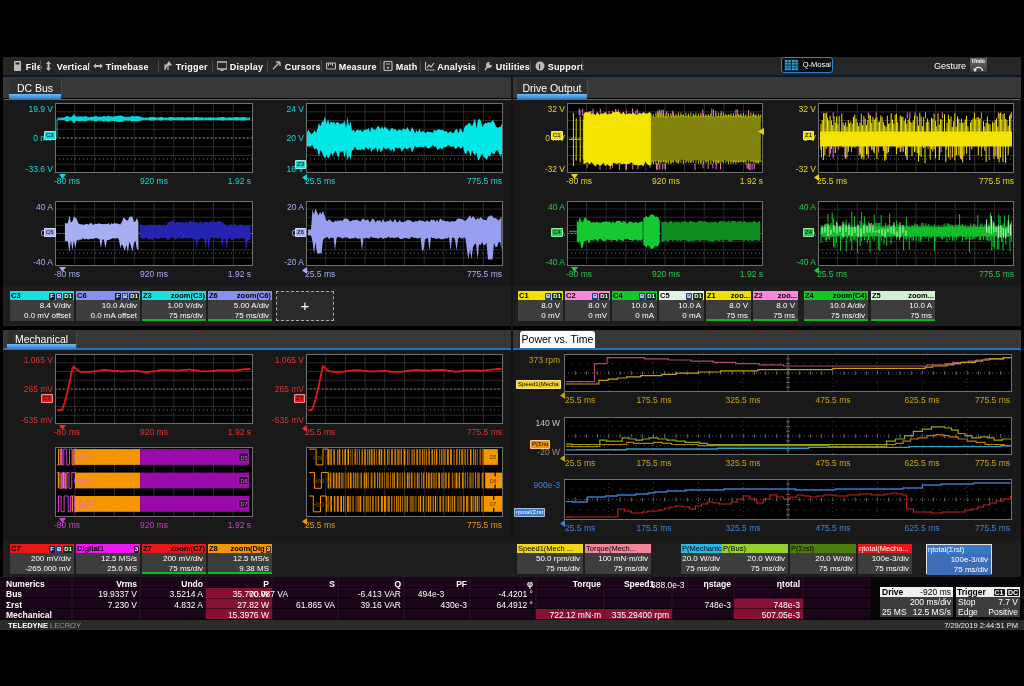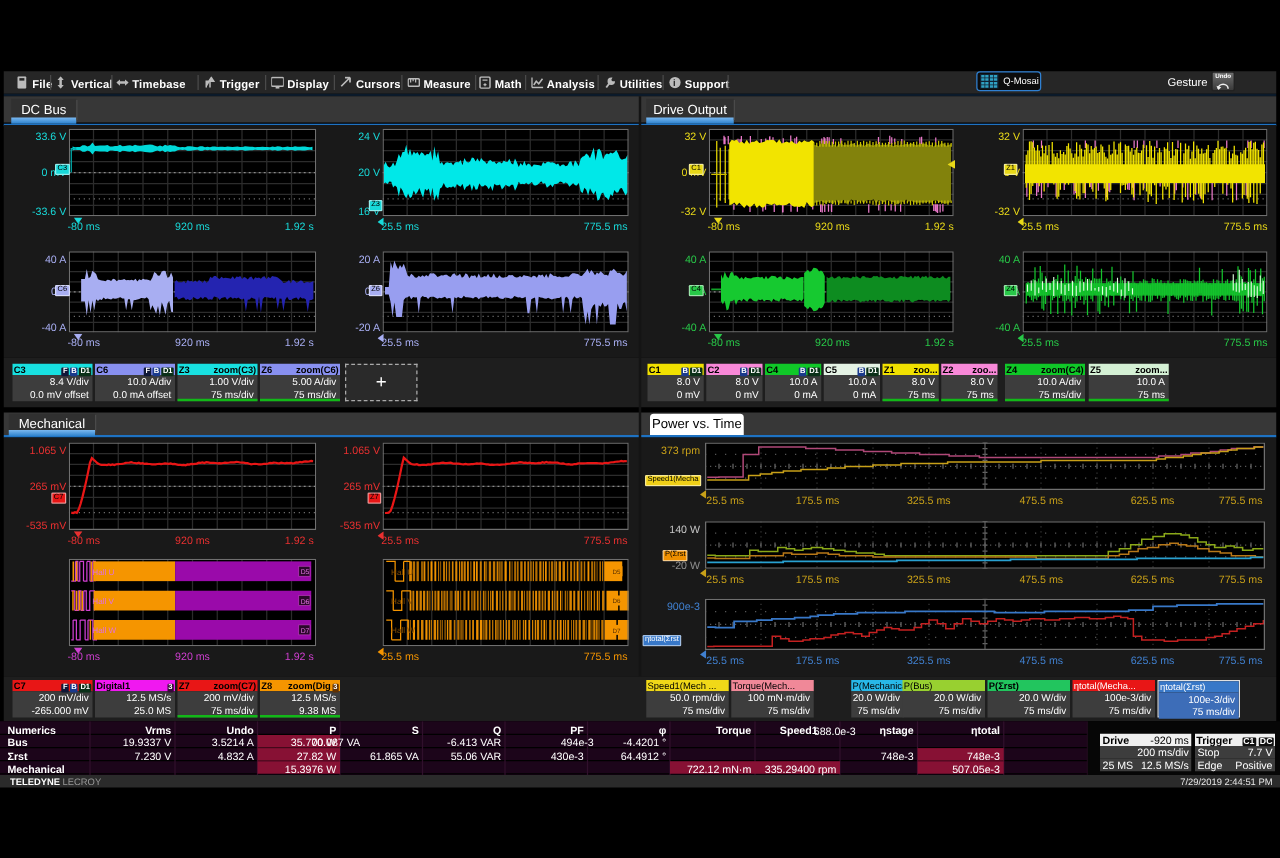--- a/index.html
+++ b/index.html
@@ -192,21 +192,21 @@
 <svg style="position:absolute;left:818px;top:201px" width="196" height="65" viewBox="0 0 196 65">
     <rect x="0" y="0" width="196" height="65" fill="#000"></rect>
     <path d="M19.6 0V65 M39.2 0V65 M58.8 0V65 M78.4 0V65 M98.0 0V65 M117.6 0V65 M137.2 0V65 M156.8 0V65 M176.4 0V65 M0 8.1H196 M0 16.2H196 M0 24.4H196 M0 32.5H196 M0 40.6H196 M0 48.8H196 M0 56.9H196" stroke="#2c2c2c" stroke-width="1" fill="none"></path>
     <path d="M0 32.5H196" stroke="#8a8a8a" stroke-width="1" stroke-dasharray="1.5,2.5" fill="none"></path>
     <path d="M0 52.0H196" stroke="#6a6a6a" stroke-width="1" stroke-dasharray="1,3" fill="none"></path>
     <rect x="3" y="25.5" width="190" height="10" fill="#12b028"></rect>
     <path d="M3.0 25.6V41.8 M4.4 24.5V35.4 M5.8 27.4V36.7 M7.2 26.1V39.2 M8.6 22.4V40.4 M10.0 12.7V38.0 M11.4 24.1V39.2 M12.8 21.8V36.7 M14.2 11.7V35.9 M15.6 17.0V46.0 M17.0 25.2V47.4 M18.4 20.0V42.2 M19.8 27.3V35.3 M21.2 25.1V34.0 M22.6 26.7V50.1 M24.0 23.8V39.1 M25.4 22.9V37.4 M26.8 22.1V36.3 M28.2 18.7V50.2 M29.6 27.2V37.3 M31.0 21.6V34.3 M32.4 26.0V40.0 M33.8 10.6V49.6 M35.2 25.4V39.5 M36.6 15.4V38.4 M38.0 27.4V40.2 M39.4 24.2V51.4 M40.8 24.6V37.0 M42.2 19.8V45.4 M43.6 11.5V40.2 M45.0 22.0V35.8 M46.4 15.5V39.0 M47.8 22.4V36.2 M49.2 25.2V42.5 M50.6 20.7V39.1 M52.0 23.7V51.1 M53.4 22.0V35.1 M54.8 26.5V38.4 M56.2 13.8V40.2 M57.6 21.6V33.8 M59.0 22.0V35.1 M60.4 21.9V48.2 M61.8 21.7V50.1 M63.2 14.0V39.8 M64.6 26.0V34.0 M66.0 26.9V43.6 M67.4 21.7V37.0 M68.8 24.3V44.8 M70.2 23.6V34.7 M71.6 12.4V35.8 M73.0 27.1V43.4 M74.4 24.3V34.2 M75.8 23.9V33.8 M77.2 26.6V34.6 M78.6 20.1V38.4 M80.0 23.2V35.5 M81.4 27.3V39.4 M82.8 25.4V35.6 M84.2 23.9V33.7 M85.6 25.8V49.5 M87.0 25.2V38.2 M88.4 16.0V39.7 M89.8 24.9V36.8 M91.2 25.9V48.3 M92.6 27.0V37.3 M94.0 24.0V39.4 M95.4 25.0V39.6 M96.8 22.3V34.1 M98.2 23.3V39.9 M99.6 23.5V34.4 M101.0 26.5V40.4 M102.4 26.8V40.5 M103.8 21.6V39.4 M105.2 22.1V34.0 M106.6 25.2V35.5 M108.0 22.3V37.9 M109.4 25.0V34.6 M110.8 23.0V40.0 M112.2 26.9V37.3 M113.6 25.1V36.9 M115.0 27.3V34.6 M116.4 23.4V50.1 M117.8 26.1V40.0 M119.2 27.4V35.7 M120.6 24.6V34.2 M122.0 26.7V36.7 M123.4 25.9V38.1 M124.8 26.3V38.7 M126.2 22.3V37.2 M127.6 25.7V34.5 M129.0 22.3V41.1 M130.4 22.5V36.7 M131.8 23.3V39.3 M133.2 23.7V33.8 M134.6 24.0V39.6 M136.0 25.5V39.8 M137.4 23.4V36.3 M138.8 24.1V39.5 M140.2 23.5V36.4 M141.6 13.2V33.6 M143.0 23.7V33.6 M144.4 22.7V40.3 M145.8 25.0V36.0 M147.2 24.7V39.3 M148.6 26.9V38.2 M150.0 25.3V37.8 M151.4 26.9V51.4 M152.8 22.4V38.5 M154.2 25.8V38.9 M155.6 22.7V37.8 M157.0 23.5V38.1 M158.4 26.0V36.3 M159.8 14.1V34.9 M161.2 26.2V39.0 M162.6 23.5V39.5 M164.0 22.3V34.2 M165.4 26.0V38.9 M166.8 23.5V34.2 M168.2 23.1V39.1 M169.6 26.0V39.5 M171.0 22.4V40.2 M172.4 11.9V39.6 M173.8 19.0V49.7 M175.2 20.1V46.0 M176.6 24.8V47.9 M178.0 24.6V34.8 M179.4 27.5V48.4 M180.8 13.4V48.5 M182.2 15.2V36.4 M183.6 25.3V41.1 M185.0 22.4V49.4 M186.4 14.4V35.3 M187.8 25.5V43.5 M189.2 26.5V35.6 M190.6 13.8V35.9 M192.0 21.6V50.3 M193.4 20.3V40.0" stroke="#14c42c" stroke-width="1" fill="none"></path>
     <path d="M4.0 26.5V32.4 M7.0 23.3V31.6 M10.0 23.2V35.3 M13.0 28.9V33.5 M16.0 24.0V30.8 M19.0 21.8V32.6 M22.0 25.2V30.9 M25.0 20.6V35.8 M28.0 24.0V30.7 M31.0 23.7V33.9 M34.0 26.7V34.9 M37.0 25.8V31.8 M40.0 23.6V35.6 M43.0 27.5V35.8 M46.0 23.9V32.7 M49.0 24.5V31.6 M52.0 22.2V31.4 M55.0 23.4V31.5 M58.0 29.4V31.4 M61.0 28.6V32.1 M64.0 27.9V34.7 M67.0 28.5V36.2 M70.0 27.6V30.9 M73.0 25.6V32.2 M76.0 21.2V33.2 M79.0 30.5V35.9 M82.0 21.5V37.2 M85.0 23.9V31.7 M88.0 29.6V34.6 M168.6 18.4V31.4 M171.0 25.0V32.4 M173.4 14.7V32.9 M175.8 22.1V31.3 M178.2 26.1V30.9 M180.6 24.5V37.0 M183.0 24.2V36.5 M185.4 27.2V36.6 M187.8 27.9V37.4 M190.2 19.3V31.9 M192.6 23.5V34.1" stroke="#e0ffe0" stroke-width="0.9" fill="none"></path>
     <rect x="0.5" y="0.5" width="195" height="64" fill="none" stroke="#6f6f6f" stroke-width="1"></rect>
   </svg>
-<div class="vlbl" style="left:3px;top:104px;width:50px;color:#18d8d8">33.6 V</div>
+<div class="vlbl" style="left:3px;top:104px;width:50px;color:#18d8d8">19.9 V</div>
 <div class="vlbl" style="left:3px;top:133px;width:50px;color:#18d8d8">0 mV</div>
 <div class="vlbl" style="left:3px;top:164px;width:50px;color:#18d8d8">-33.6 V</div>
 <div class="vlbl" style="left:254px;top:104px;width:50px;color:#18d8d8">24 V</div>
 <div class="vlbl" style="left:254px;top:133px;width:50px;color:#18d8d8">20 V</div>
 <div class="vlbl" style="left:254px;top:164px;width:50px;color:#18d8d8">16 V</div>
 <div class="vlbl" style="left:515px;top:104px;width:50px;color:#e8d818">32 V</div>
 <div class="vlbl" style="left:515px;top:133px;width:50px;color:#e8d818">0 mV</div>
 <div class="vlbl" style="left:515px;top:164px;width:50px;color:#e8d818">-32 V</div>
 <div class="vlbl" style="left:766px;top:104px;width:50px;color:#e8d818">32 V</div>
 <div class="vlbl" style="left:766px;top:133px;width:50px;color:#e8d818">0 V</div>
@@ -806,25 +806,25 @@
     </div>
   </div>
 <div class="db" style="left:722px;top:544px;width:66px">
     <div style="position:relative;width:100%;height:100%">
 <div class="dbh" style="background:#98d030;color:#000;font-weight:normal">P(Bus)</div>
 <div class="dbb" style="background:#3d3d3d">20.0 W/div<br>75 ms/div</div>
     </div>
   </div>
 <div class="db" style="left:790px;top:544px;width:66px">
     <div style="position:relative;width:100%;height:100%">
-<div class="dbh" style="background:#22c55e;color:#000;font-weight:bold">P(Σrst)</div>
+<div class="dbh" style="background:#4d7c0f;color:#000;font-weight:normal">P(Σrst)</div>
 <div class="dbb" style="background:#3d3d3d">20.0 W/div<br>75 ms/div</div>
     </div>
   </div>
-<div class="db" style="left:858px;top:544px;width:66px">
+<div class="db" style="left:858px;top:544px;width:54px">
     <div style="position:relative;width:100%;height:100%">
 <div class="dbh" style="background:#e81616;color:#fff;font-weight:normal">ηtotal(Mecha...</div>
 <div class="dbb" style="background:#3d3d3d">100e-3/div<br>75 ms/div</div>
     </div>
   </div>
 <div class="db" style="left:926px;top:544px;width:66px">
     <div style="border:1px solid #e0e0e0;position:relative;width:100%;height:100%">
 <div class="dbh" style="background:#3878c8;color:#fff;font-weight:normal">ηtotal(Σrst)</div>
 <div class="dbb" style="background:#3d6db8">100e-3/div<br>75 ms/div</div>
     </div>
@@ -866,28 +866,28 @@
 <div class="numb" style="left:541px;top:579px;width:60px;text-align:right">Torque</div>
 <div class="numb" style="left:609px;top:579px;width:60px;text-align:center">Speed1</div>
 <div class="numb" style="left:671px;top:579px;width:60px;text-align:right">ηstage</div>
 <div class="numb" style="left:740px;top:579px;width:60px;text-align:right">ηtotal</div>
 <div class="numb" style="left:6px;top:589px">Bus</div>
 <div class="num" style="left:57px;top:589px;width:80px;text-align:right">19.9337 V</div>
 <div class="num" style="left:123px;top:589px;width:80px;text-align:right">3.5214 A</div>
 <div class="num" style="left:189px;top:589px;width:80px;text-align:right">35.700 W</div>
 <div class="num" style="left:249px;top:589px;width:80px;text-align:left">70.087 VA</div>
 <div class="num" style="left:321px;top:589px;width:80px;text-align:right">-6.413 VAR</div>
-<div class="num" style="left:387px;top:589px;width:88px;text-align:right">494e-3</div>
+<div class="num" style="left:387px;top:589px;width:88px;text-align:center">494e-3</div>
 <div class="num" style="left:453px;top:589px;width:80px;text-align:right">-4.4201 °</div>
 <div class="numb" style="left:6px;top:599.5px">Σrst</div>
 <div class="num" style="left:57px;top:599.5px;width:80px;text-align:right">7.230 V</div>
 <div class="num" style="left:123px;top:599.5px;width:80px;text-align:right">4.832 A</div>
 <div class="num" style="left:189px;top:599.5px;width:80px;text-align:right">27.82 W</div>
 <div class="num" style="left:255px;top:599.5px;width:80px;text-align:right">61.865 VA</div>
-<div class="num" style="left:321px;top:599.5px;width:80px;text-align:right">55.06 VAR</div>
+<div class="num" style="left:321px;top:599.5px;width:80px;text-align:right">39.16 VAR</div>
 <div class="num" style="left:387px;top:599.5px;width:80px;text-align:right">430e-3</div>
 <div class="num" style="left:453px;top:599.5px;width:80px;text-align:right">64.4912 °</div>
 <div class="num" style="left:651px;top:599.5px;width:80px;text-align:right">748e-3</div>
 <div class="num" style="left:720px;top:599.5px;width:80px;text-align:right">748e-3</div>
 <div class="numb" style="left:6px;top:610px">Mechanical</div>
 <div class="num" style="left:189px;top:610px;width:80px;text-align:right">15.3976 W</div>
 <div class="num" style="left:521px;top:610px;width:80px;text-align:right">722.12 mN·m</div>
 <div class="num" style="left:589px;top:610px;width:80px;text-align:right">335.29400 rpm</div>
 <div class="num" style="left:651px;top:580px;width:80px;text-align:left">688.0e-3</div>
 <div class="num" style="left:720px;top:610px;width:80px;text-align:right">507.05e-3</div>

